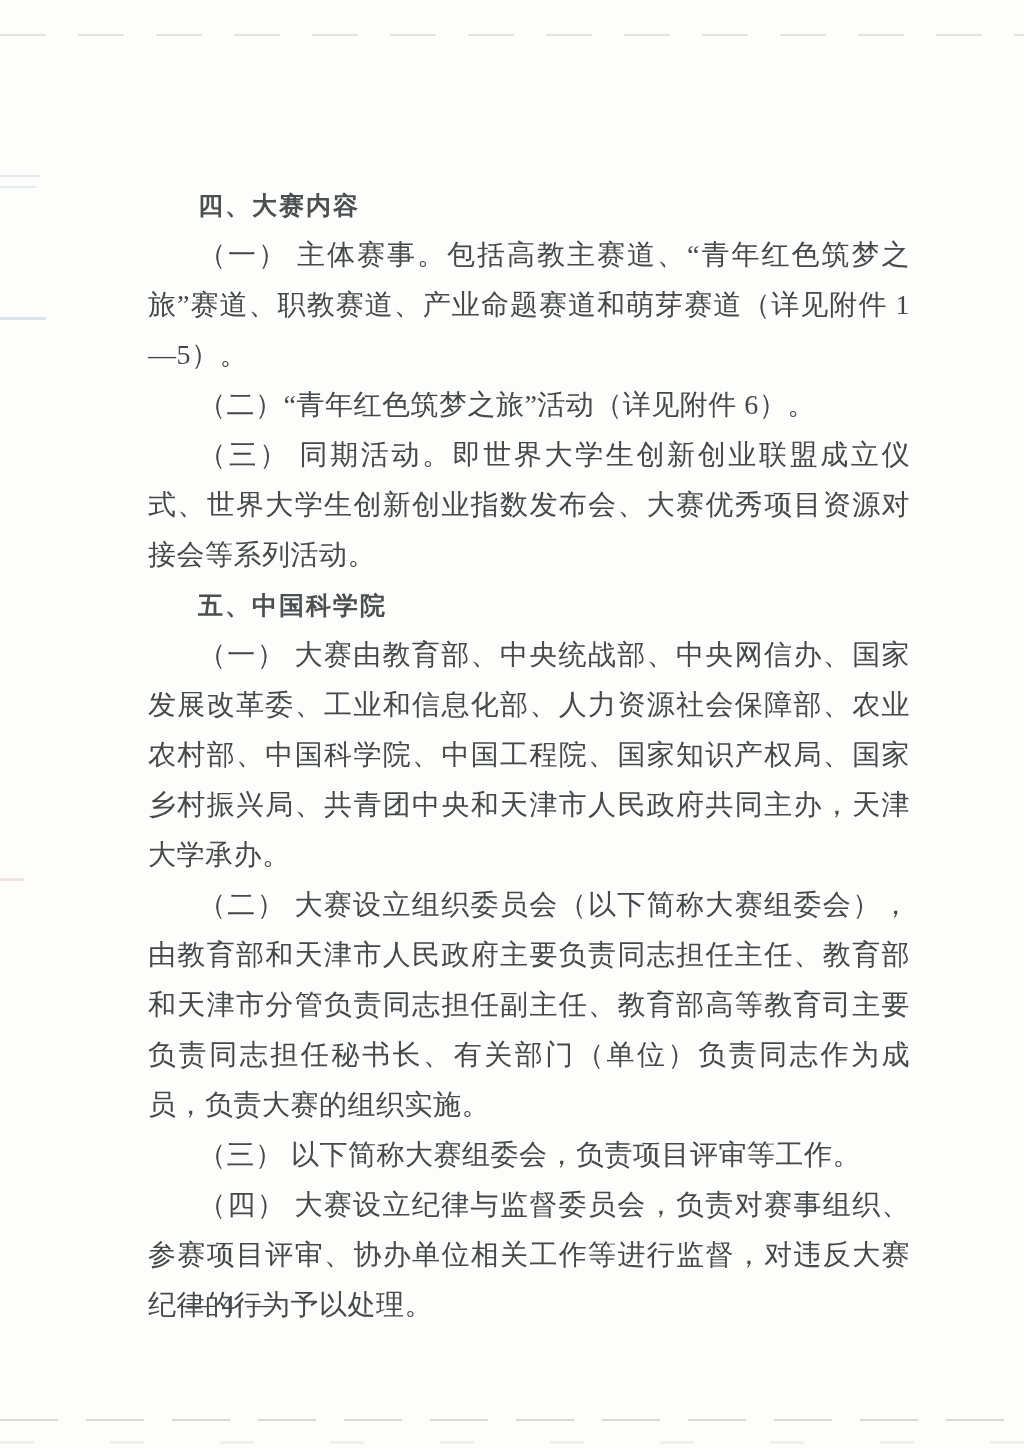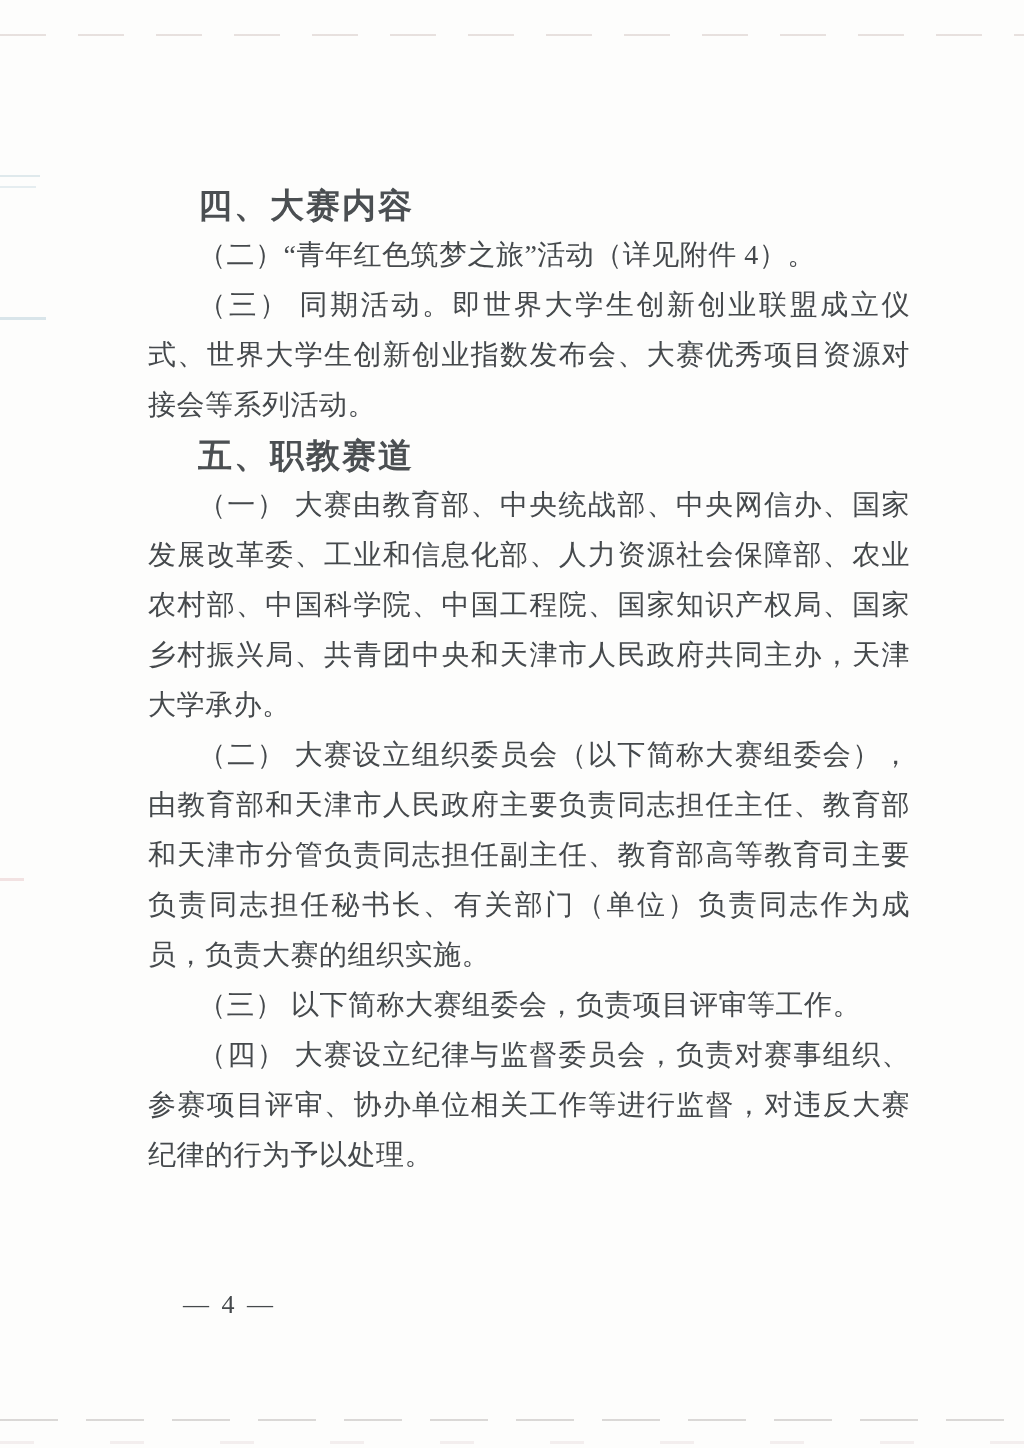--- a/index.html
+++ b/index.html
@@ -32,21 +32,21 @@
     text-justify: inter-ideograph;
   }
   .para {
     margin: 0;
     text-indent: 50px;
     letter-spacing: 0.5px;
   }
   .heading {
     margin: 0;
     text-indent: 50px;
-    font-size: 34px;
+    font-size: 25px;
     font-weight: bold;
     letter-spacing: 2px;
     color: var(--heading-color, #4b4f52);
     font-family: "Liberation Sans", sans-serif;
     line-height: 50px;
   }
   .footer {
     position: absolute;
     left: 183px;
     top: 1290px;
@@ -85,23 +85,24 @@
   <div class="artifact artifact-top-line"></div>
   <div class="artifact artifact-left-a"></div>
   <div class="artifact artifact-left-b"></div>
   <div class="artifact artifact-left-c"></div>
   <div class="artifact artifact-left-d"></div>
   <div class="artifact artifact-bottom-line"></div>
   <div class="artifact artifact-bottom-smudge"></div>
 
   <main class="content">
     <h2 class="heading">四、大赛内容</h2>
-    <p class="para">（二）“青年红色筑梦之旅”活动（详见附件 4）。</p>
+    <p class="para">（一） 主体赛事。包括高教主赛道、“青年红色筑梦之旅”赛道、职教赛道、产业命题赛道和萌芽赛道（详见附件 1—5）。</p>
+    <p class="para">（二）“青年红色筑梦之旅”活动（详见附件 6）。</p>
     <p class="para">（三） 同期活动。即世界大学生创新创业联盟成立仪式、世界大学生创新创业指数发布会、大赛优秀项目资源对接会等系列活动。</p>
-    <h2 class="heading">五、职教赛道</h2>
+    <h2 class="heading">五、中国科学院</h2>
     <p class="para">（一） 大赛由教育部、中央统战部、中央网信办、国家发展改革委、工业和信息化部、人力资源社会保障部、农业农村部、中国科学院、中国工程院、国家知识产权局、国家乡村振兴局、共青团中央和天津市人民政府共同主办，天津大学承办。</p>
     <p class="para">（二） 大赛设立组织委员会（以下简称大赛组委会），由教育部和天津市人民政府主要负责同志担任主任、教育部和天津市分管负责同志担任副主任、教育部高等教育司主要负责同志担任秘书长、有关部门（单位）负责同志作为成员，负责大赛的组织实施。</p>
     <p class="para">（三） 以下简称大赛组委会，负责项目评审等工作。</p>
     <p class="para">（四） 大赛设立纪律与监督委员会，负责对赛事组织、参赛项目评审、协办单位相关工作等进行监督，对违反大赛纪律的行为予以处理。</p>
   </main>
 
   <div class="footer">— 4 —</div>
 
 </div>
 

